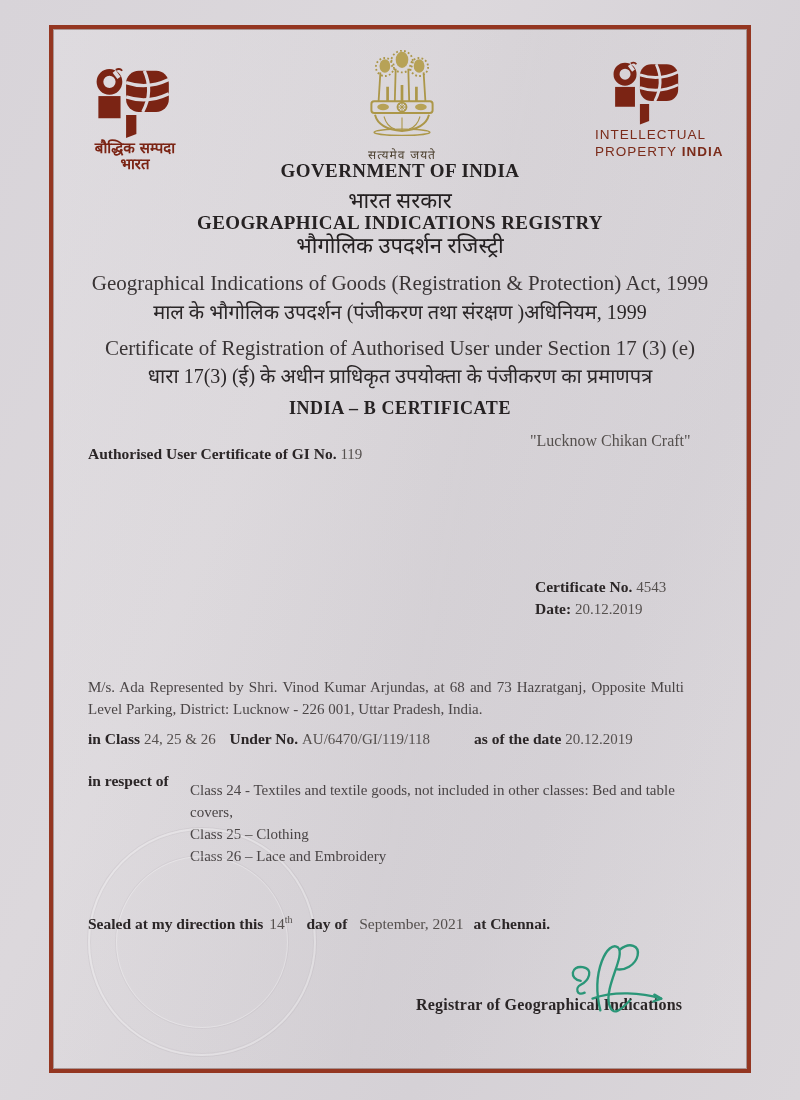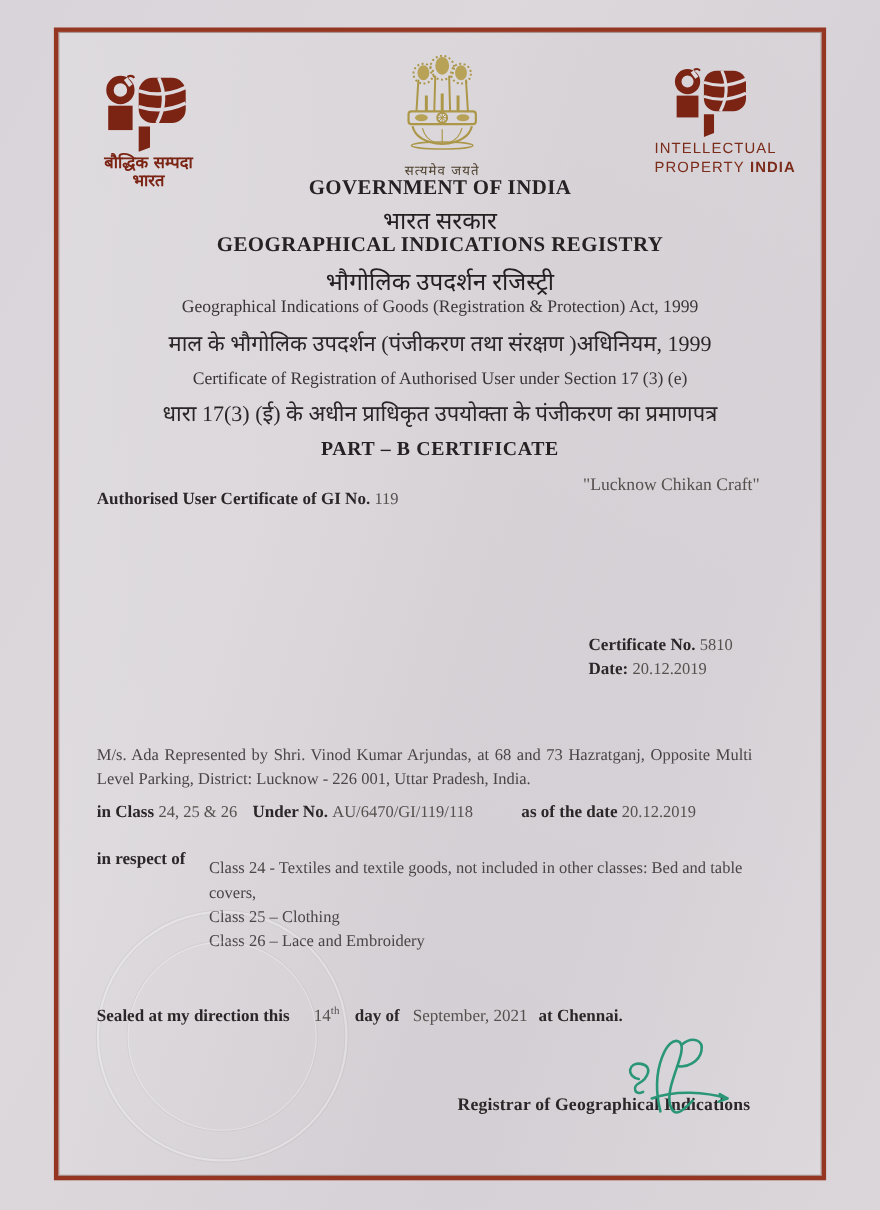--- a/index.html
+++ b/index.html
@@ -37,21 +37,21 @@
     font-family:"Liberation Sans", sans-serif;
   }
   .motto{
     font-size:12px; color:#4a3e2c; text-align:center; letter-spacing:1px;
     font-family:"DejaVu Sans", sans-serif;
   }
 
   
   .t-en-bold{ font-size:19px; font-weight:bold; letter-spacing:.4px; color:#262223; }
   .t-hi-big{ font-size:22px; color:#242021; }
-  .t-en-reg{ font-size:16px; font-weight:normal; color:#3a3536; }
+  .t-en-reg{ font-size:21px; font-weight:normal; color:#3a3536; }
   .t-hi-reg{ font-size:20px; color:#2a2627; }
   .t-part{ font-size:18px; font-weight:bold; letter-spacing:.6px; color:#262223; }
 
   .line15{ font-size:15.5px; }
   .line15 .v{ font-size:15px; }
 
   .registrant{
     font-size:15px; line-height:22px; text-align:justify; color:#4a4546;
   }
   .classes-col{ font-size:15px; line-height:22px; color:#4a4546; }
@@ -140,39 +140,39 @@
     </svg>
   </div>
   <div class="abs logo-caption-right" style="left:595px; top:126px; width:160px;">
     <div>INTELLECTUAL</div>
     <div><span>PROPERTY</span>&nbsp;<b>INDIA</b></div>
   </div>
 
   <div class="abs center t-hi-big hindi" style="top:184px;">भारत सरकार</div>
   <div class="abs center t-en-bold" style="top:160px;">GOVERNMENT OF INDIA</div>
   <div class="abs center t-en-bold" style="top:212px;">GEOGRAPHICAL INDICATIONS REGISTRY</div>
-  <div class="abs center t-hi-big hindi" style="top:240px;">भौगोलिक उपदर्शन रजिस्ट्री</div>
+  <div class="abs center t-hi-big hindi" style="top:229px;">भौगोलिक उपदर्शन रजिस्ट्री</div>
 
   <div class="abs center t-en-reg" style="top:271px;">Geographical Indications of Goods (Registration &amp; Protection) Act, 1999</div>
   <div class="abs center t-hi-reg hindi" style="top:298px;">माल के भौगोलिक उपदर्शन (पंजीकरण तथा संरक्षण )अधिनियम, 1999</div>
 
   <div class="abs center t-en-reg" style="top:336px;">Certificate of Registration of Authorised User under Section 17 (3) (e)</div>
   <div class="abs center t-hi-reg hindi" style="top:362px;">धारा 17(3) (ई) के अधीन प्राधिकृत उपयोक्ता के पंजीकरण का प्रमाणपत्र</div>
 
-  <div class="abs center t-part" style="top:398px;">PART – B CERTIFICATE</div>
+  <div class="abs center t-part" style="top:398px;">INDIA – B CERTIFICATE</div>
 
   <div class="abs line15" style="left:88px; top:445px;">
     <span class="b">Authorised User Certificate of GI No.</span>
     <span class="v">119</span>
   </div>
   <div class="abs v" style="left:530px; top:432px; font-size:16px;">"Lucknow Chikan Craft"</div>
 
   <div class="abs line15" style="left:535px; top:578px;">
     <span class="b">Certificate No.</span>
-    <span class="v">5810</span>
+    <span class="v">4543</span>
   </div>
   <div class="abs line15" style="left:535px; top:600px;">
     <span class="b">Date:</span>
     <span class="v">20.12.2019</span>
   </div>
 
 
   <div class="abs registrant" style="left:88px; top:676px; width:596px;">M/s. Ada Represented by Shri. Vinod Kumar Arjundas, at 68 and 73 Hazratganj, Opposite Multi Level Parking, District: Lucknow - 226 001, Uttar Pradesh, India.</div>
 
   <div class="abs line15" style="left:88px; top:730px; width:600px;">
@@ -189,21 +189,21 @@
     <div>Class 24 - Textiles and textile goods, not included in other classes: Bed and table covers,</div>
     <div>Class 25 – Clothing</div>
     <div>Class 26 – Lace and Embroidery</div>
   </div>
 
   <div class="abs seal-emboss" style="left:88px; top:828px; width:228px; height:228px;"></div>
   <div class="abs seal-emboss inner" style="left:116px; top:856px; width:172px; height:172px;"></div>
 
   <div class="abs" style="left:88px; top:914px; font-size:15.5px;">
     <span class="b">Sealed at my direction this</span>
-    <span class="v" style="margin-left:18px;"><span>14</span><sup>th</sup></span>
+    <span class="v" style="margin-left:2px;"><span>14</span><sup>th</sup></span>
     <span class="b" style="margin-left:10px;">day of</span>
     <span class="v" style="margin-left:8px;">September, 2021</span>
     <span class="b" style="margin-left:6px;">at Chennai.</span>
   </div>
 
   <div class="abs registrar" style="left:416px; top:996px;">Registrar of Geographical Indications</div>
 
   <div class="abs" style="left:565px; top:935px; width:108px; height:80px; z-index:3;">
     <svg width="108" height="80" viewBox="0 0 110 80">
       <g fill="none" stroke="#2a9678" stroke-width="2.4" stroke-linecap="round">

